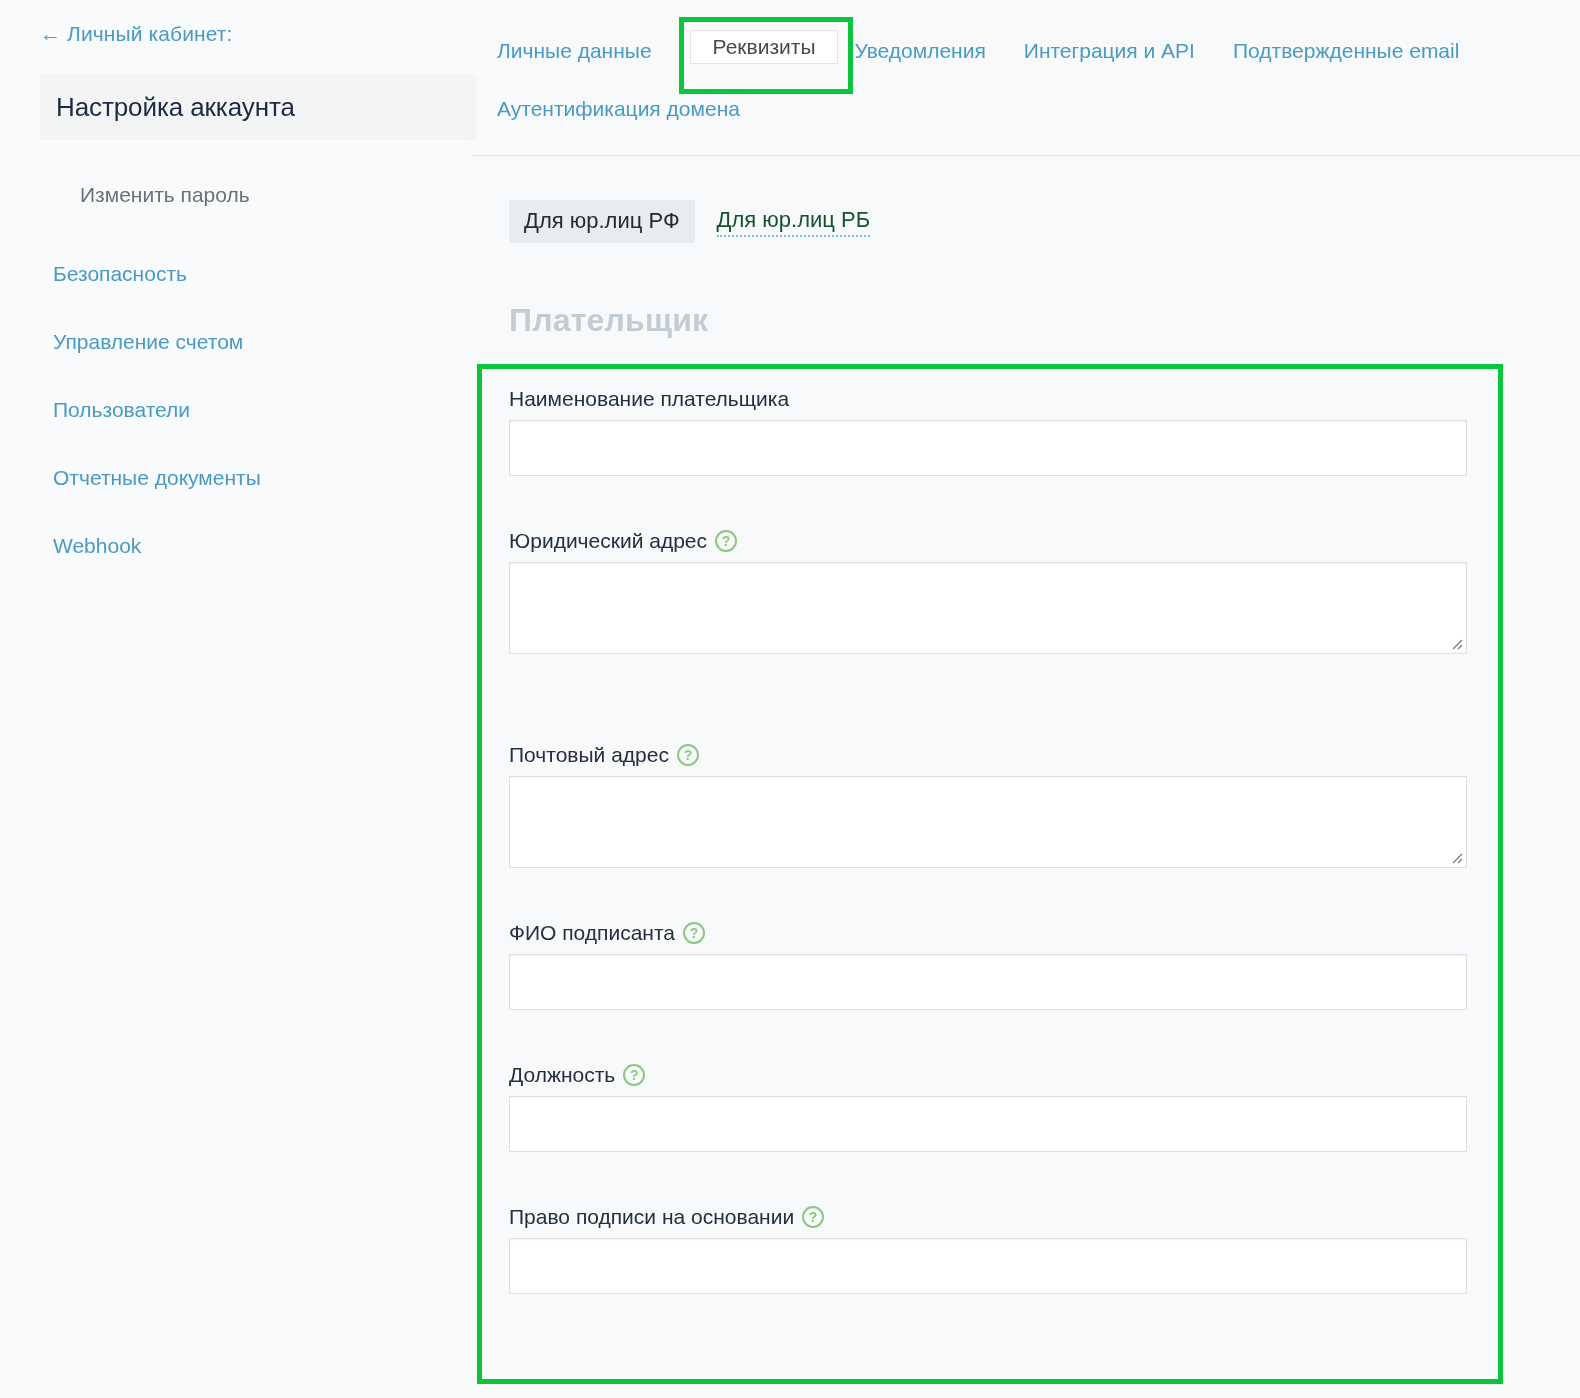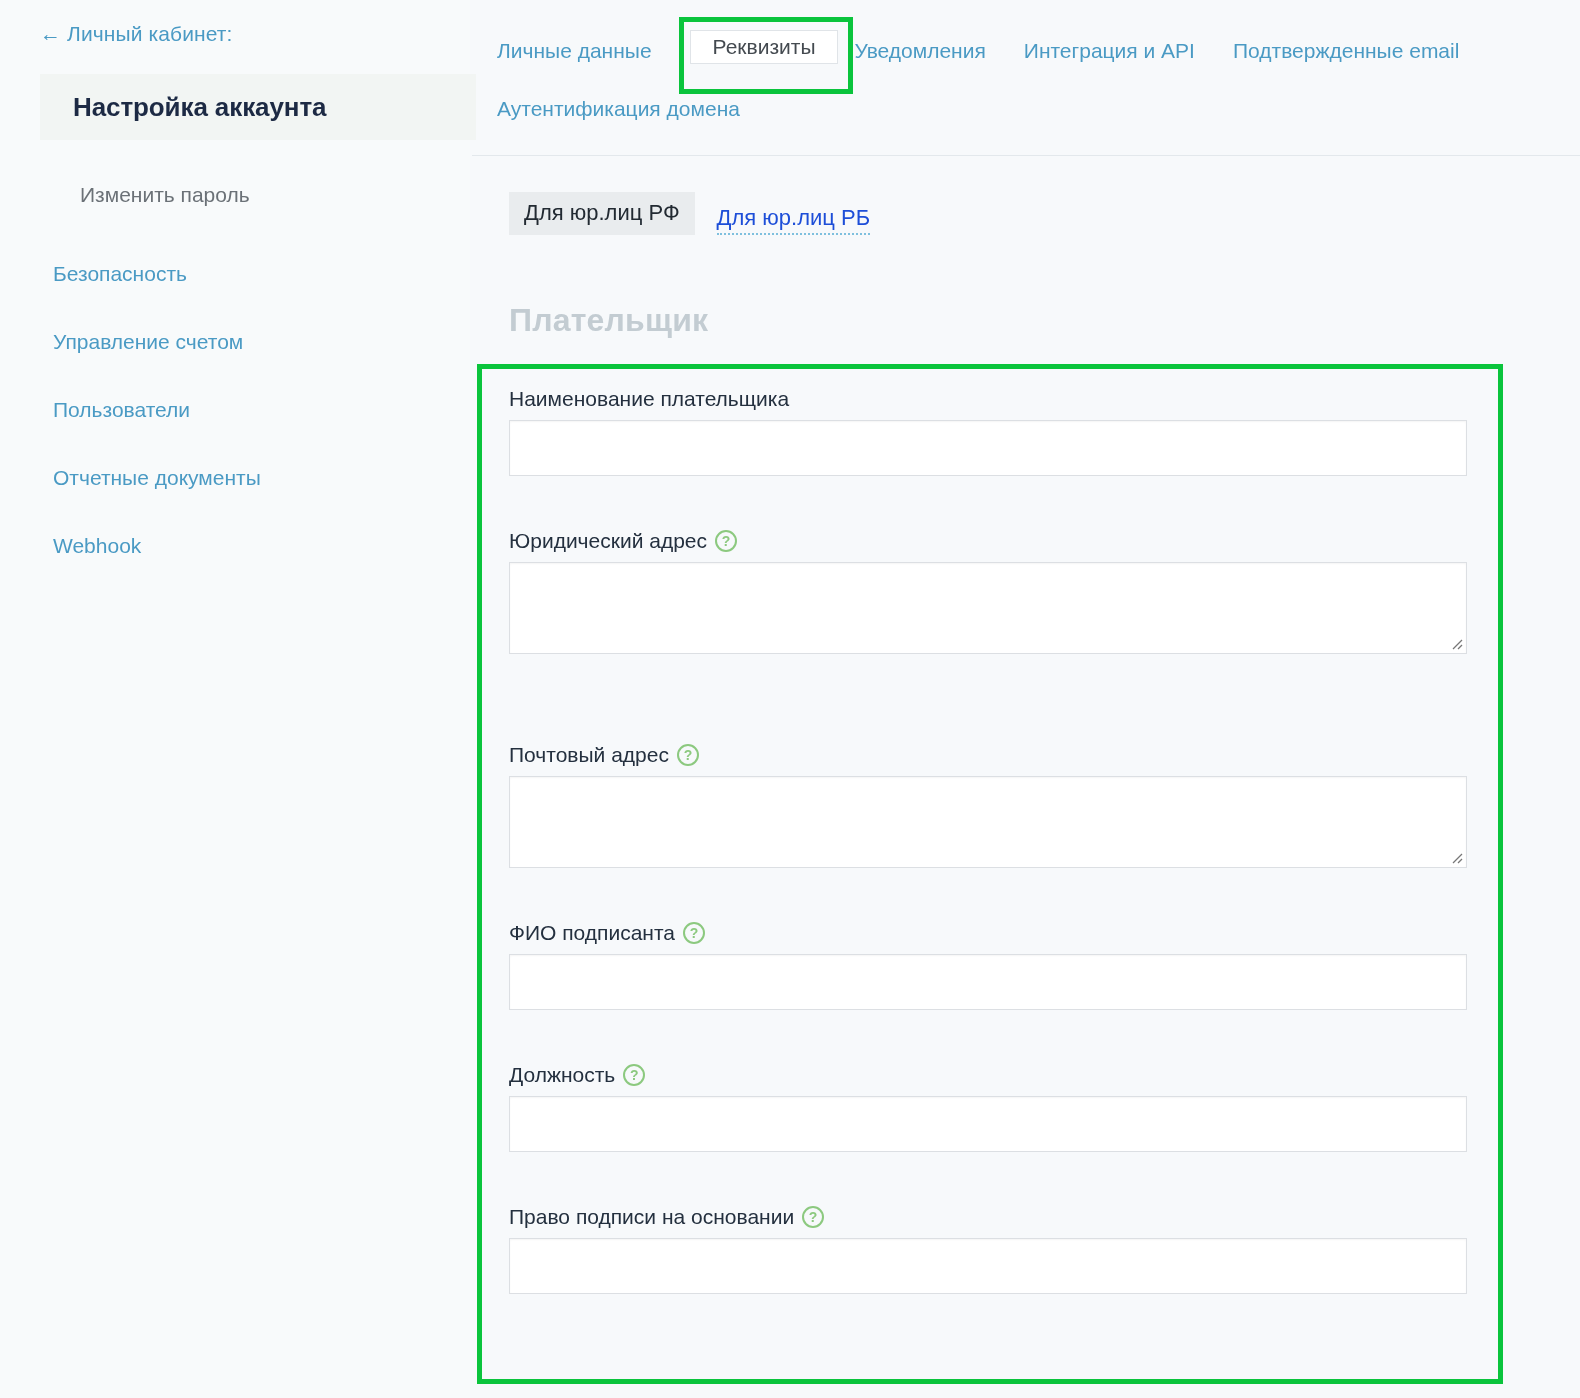--- a/index.html
+++ b/index.html
@@ -24,22 +24,22 @@
     white-space: nowrap; cursor: pointer;
   }
   .back-arrow { display: inline-block; margin-right: 6px; font-size: 21px; }
   .acct-block {
     position: absolute; left: 40px; top: 74px;
     width: 436px; height: 66px;
     background: #f2f5f3;
     display: flex; align-items: center;
   }
   .acct-title {
-    margin-left: 33px;
-    font-size: 26px; font-weight: bold; color: #1d2a44;
+    margin-left: 16px;
+    font-size: 26px; font-weight: normal; color: #1d2a44;
     letter-spacing: -.1px;
   }
   .nav-sub {
     position: absolute; left: 80px; top: 183px;
     font-size: 21px; color: #6b7177; white-space: nowrap; cursor: pointer;
   }
   .nav-list { position: absolute; left: 53px; top: 262px; width: 400px; }
   .nav-item {
     font-size: 21px; color: #4a9ac4; line-height: 24px;
     margin-bottom: 44px; white-space: nowrap; cursor: pointer;
@@ -75,27 +75,27 @@
 
   
   .anno-tab {
     position: absolute; left: 679px; top: 17px;
     width: 174px; height: 77px;
     border: 5px solid #0ac43c;
     pointer-events: none;
   }
 
   
-  .subtabs { position: absolute; left: 509px; top: 192px; display: flex; align-items: flex-end; }
+  .subtabs { position: absolute; left: 509px; top: 200px; display: flex; align-items: center; }
   .subtab-active {
     background: #e9ecee; color: #222a32;
     font-size: 22px; padding: 8px 15px 9px 15px; white-space: nowrap; cursor: pointer;
   }
   .subtab-link {
-    margin-left: 22px; font-size: 22px; color: #1d4ed8;
+    margin-left: 22px; font-size: 22px; color: #14532d;
     border-bottom: 2px dotted #7fc0de;
     padding-bottom: 2px; white-space: nowrap; cursor: pointer;
   }
 
   .section-title {
     position: absolute; left: 509px; top: 302px;
     font-size: 32px; font-weight: bold; color: #c3ccd2; letter-spacing: .2px;
   }
 
   

